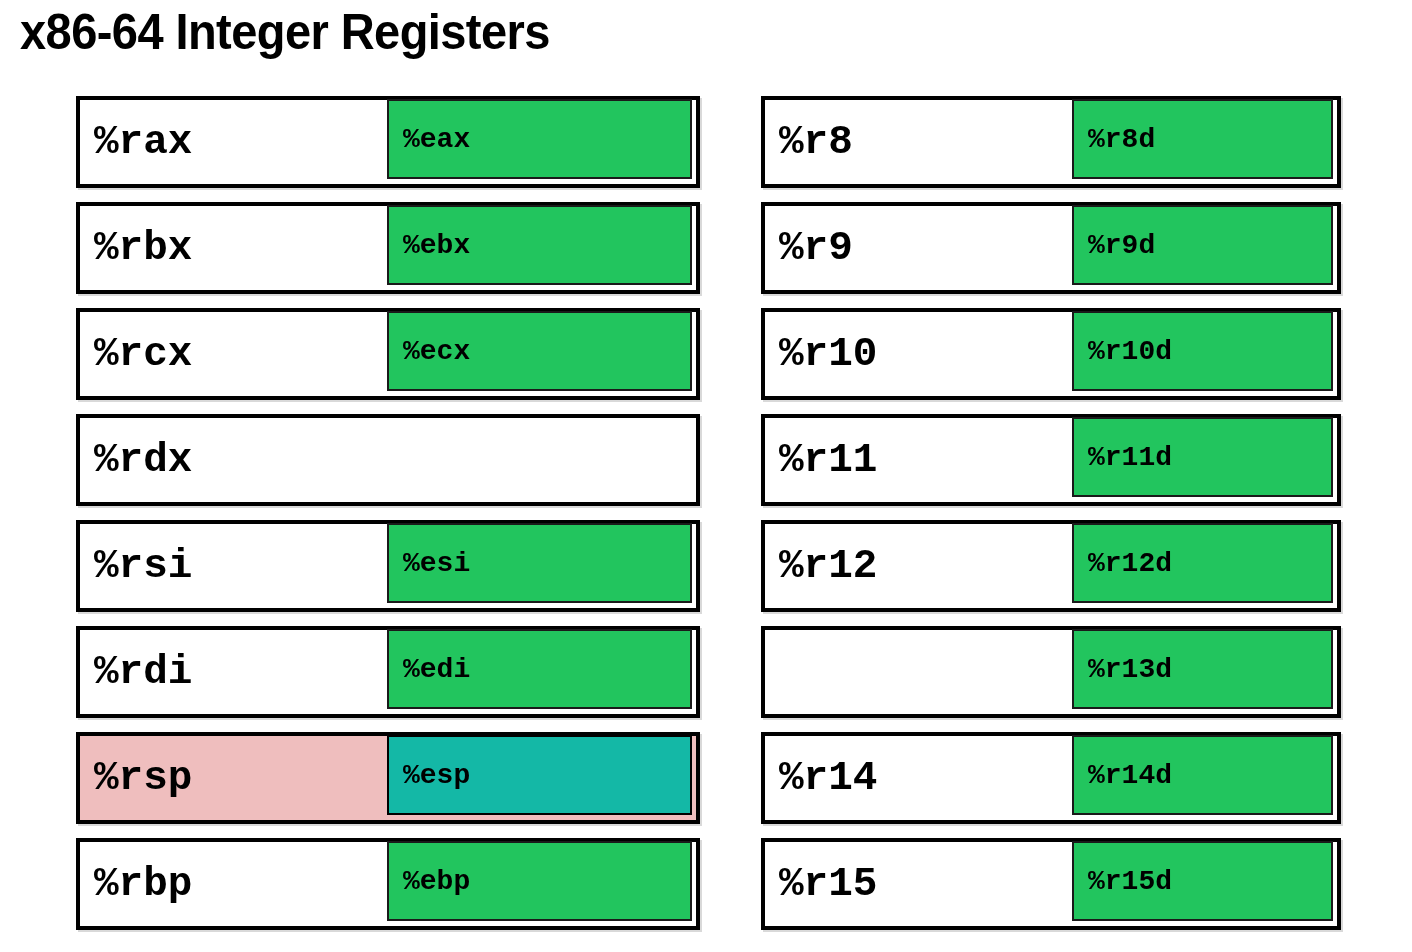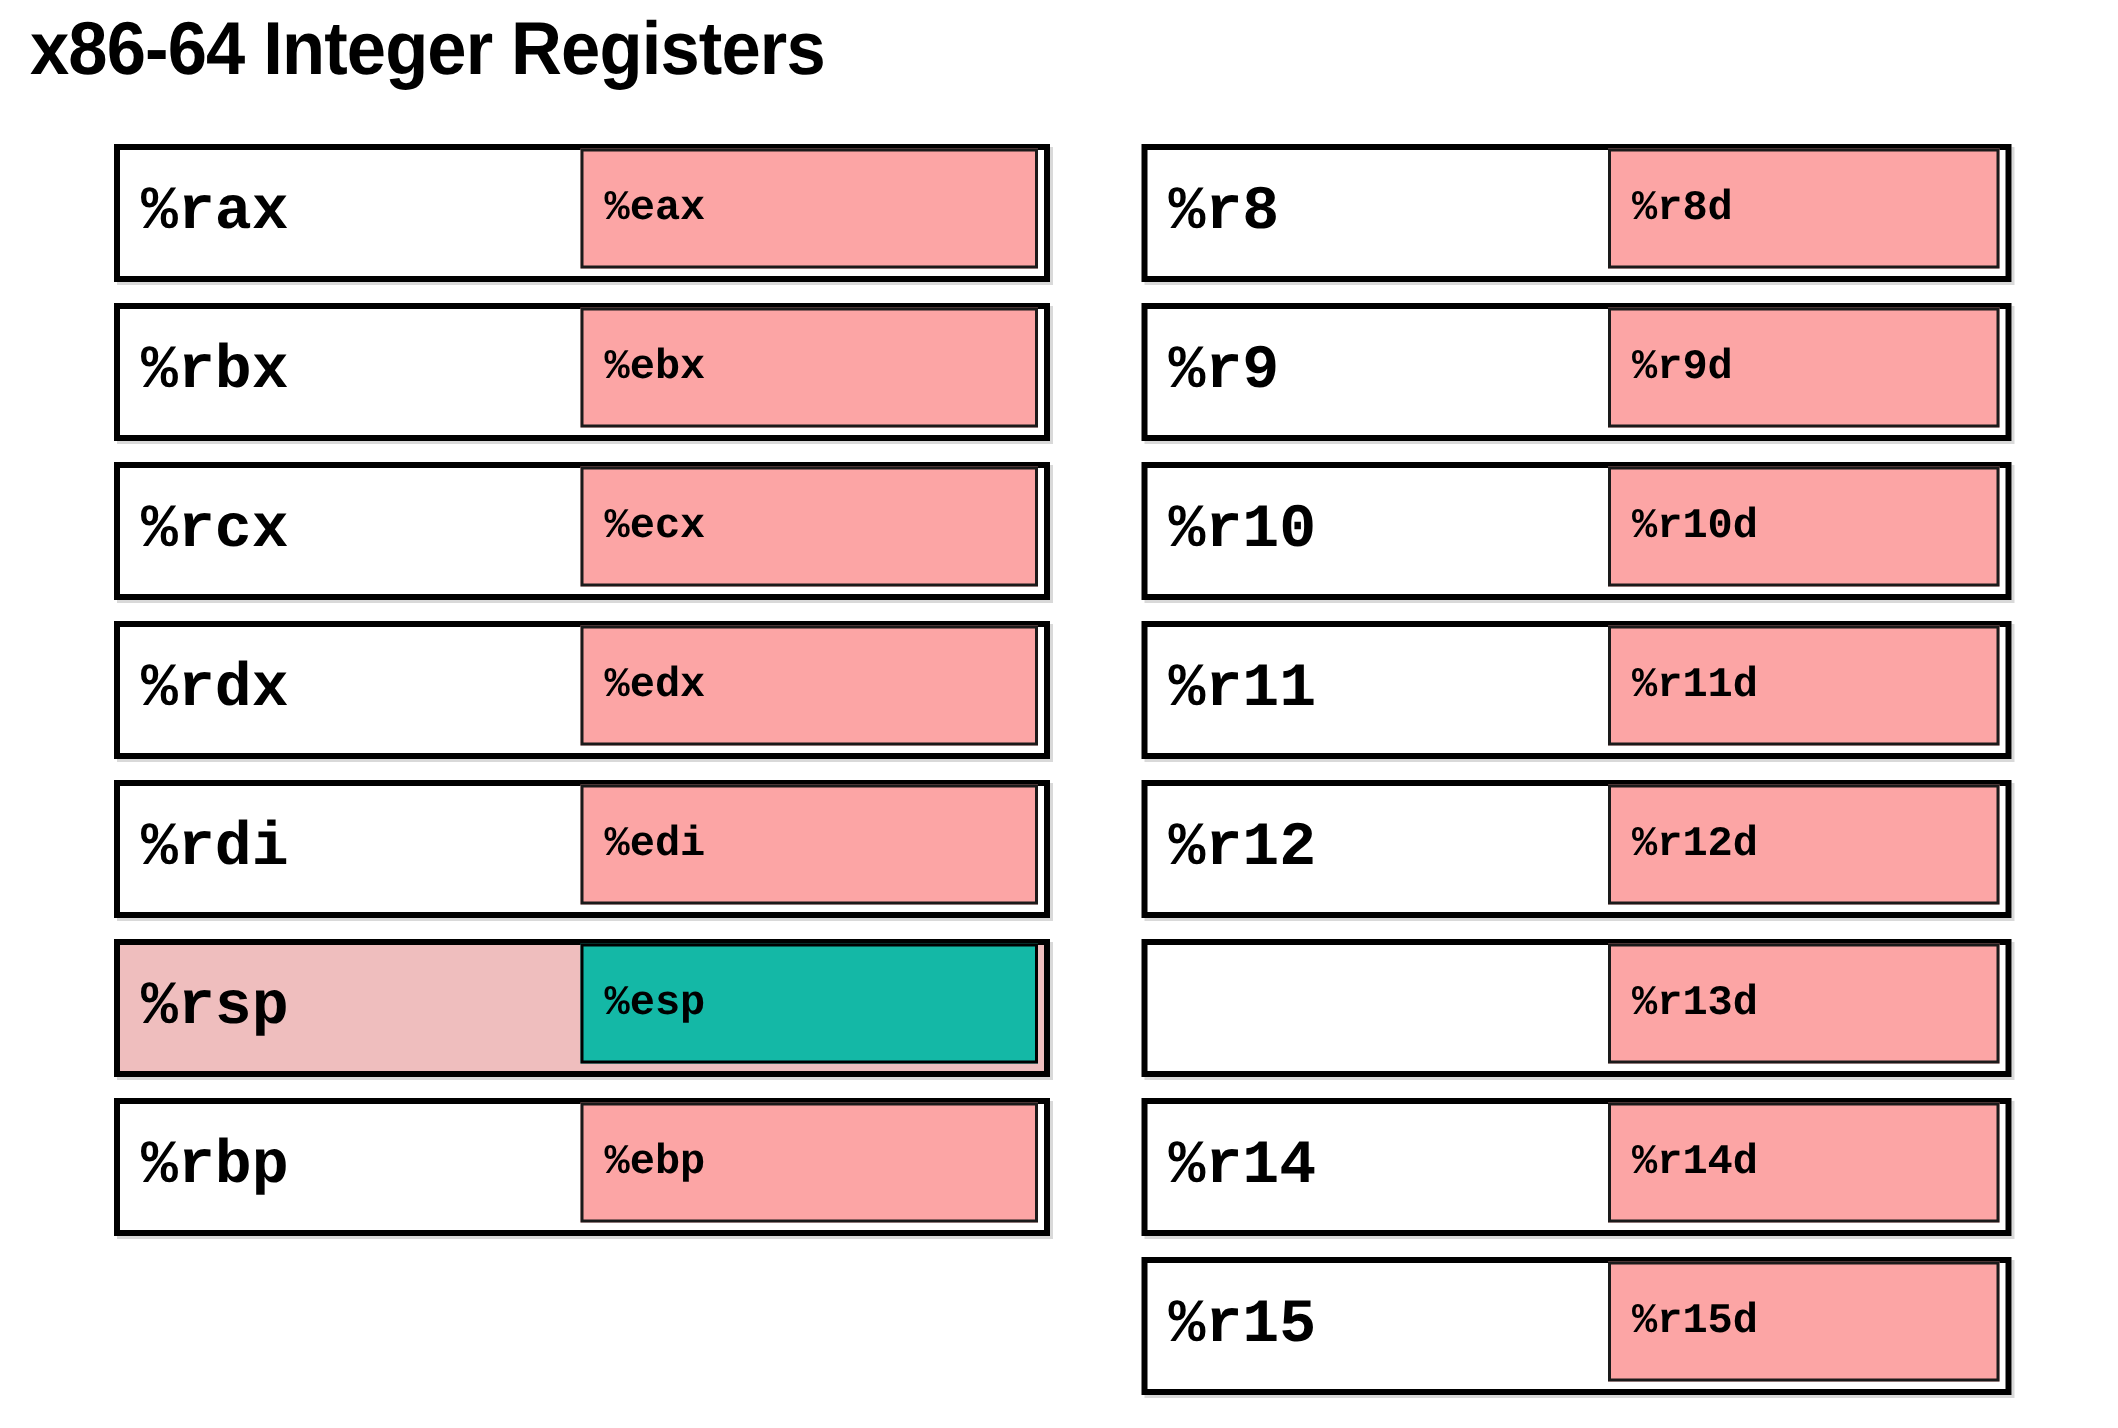--- a/index.html
+++ b/index.html
@@ -81,21 +81,21 @@
   }
 
   
   .reg-sub {
     position: absolute;
     top: -1px;
     bottom: 5px;
     right: 4px;
     box-sizing: border-box;
     border: 2px solid #1a1a1a;
-    background: #fca5a5;
+    background: #22c55e;
     display: flex;
     align-items: center;
   }
   #column-left  .reg-sub { left: 307px; }
   #column-right .reg-sub { left: 307px; }
 
   .reg-row.highlight .reg-sub {
     background: #14b8a6;
     border-color: #000000;
   }
@@ -131,22 +131,25 @@
         </div>
       </div>
       <div class="reg-row">
         <div class="reg64">%rcx</div>
         <div class="reg-sub">
           <div class="reg32">%ecx</div>
         </div>
       </div>
       <div class="reg-row">
         <div class="reg64">%rdx</div>
-        <div class="reg-sub">
-          <div class="reg32">%edx</div>
+      </div>
+      <div class="reg-row">
+        <div class="reg64">%rsi</div>
+        <div class="reg-sub">
+          <div class="reg32">%esi</div>
         </div>
       </div>
       <div class="reg-row">
         <div class="reg64">%rdi</div>
         <div class="reg-sub">
           <div class="reg32">%edi</div>
         </div>
       </div>
       <div class="reg-row highlight">
         <div class="reg64">%rsp</div>

